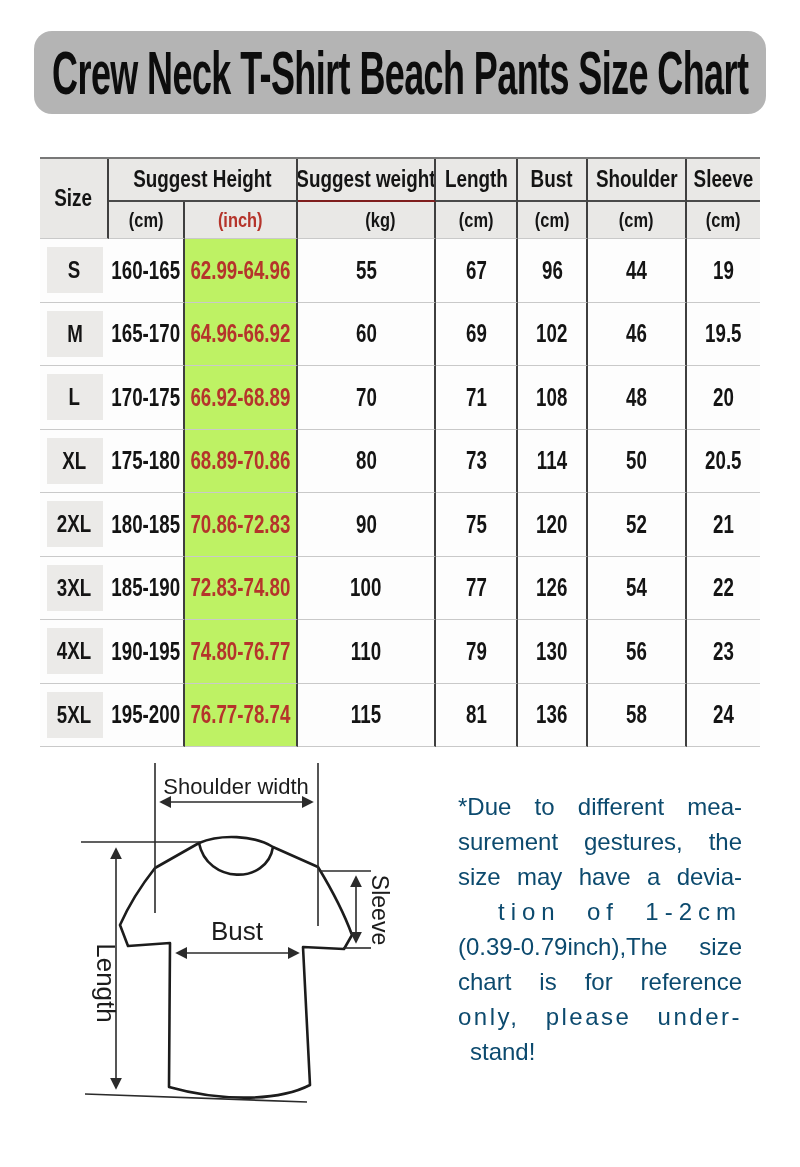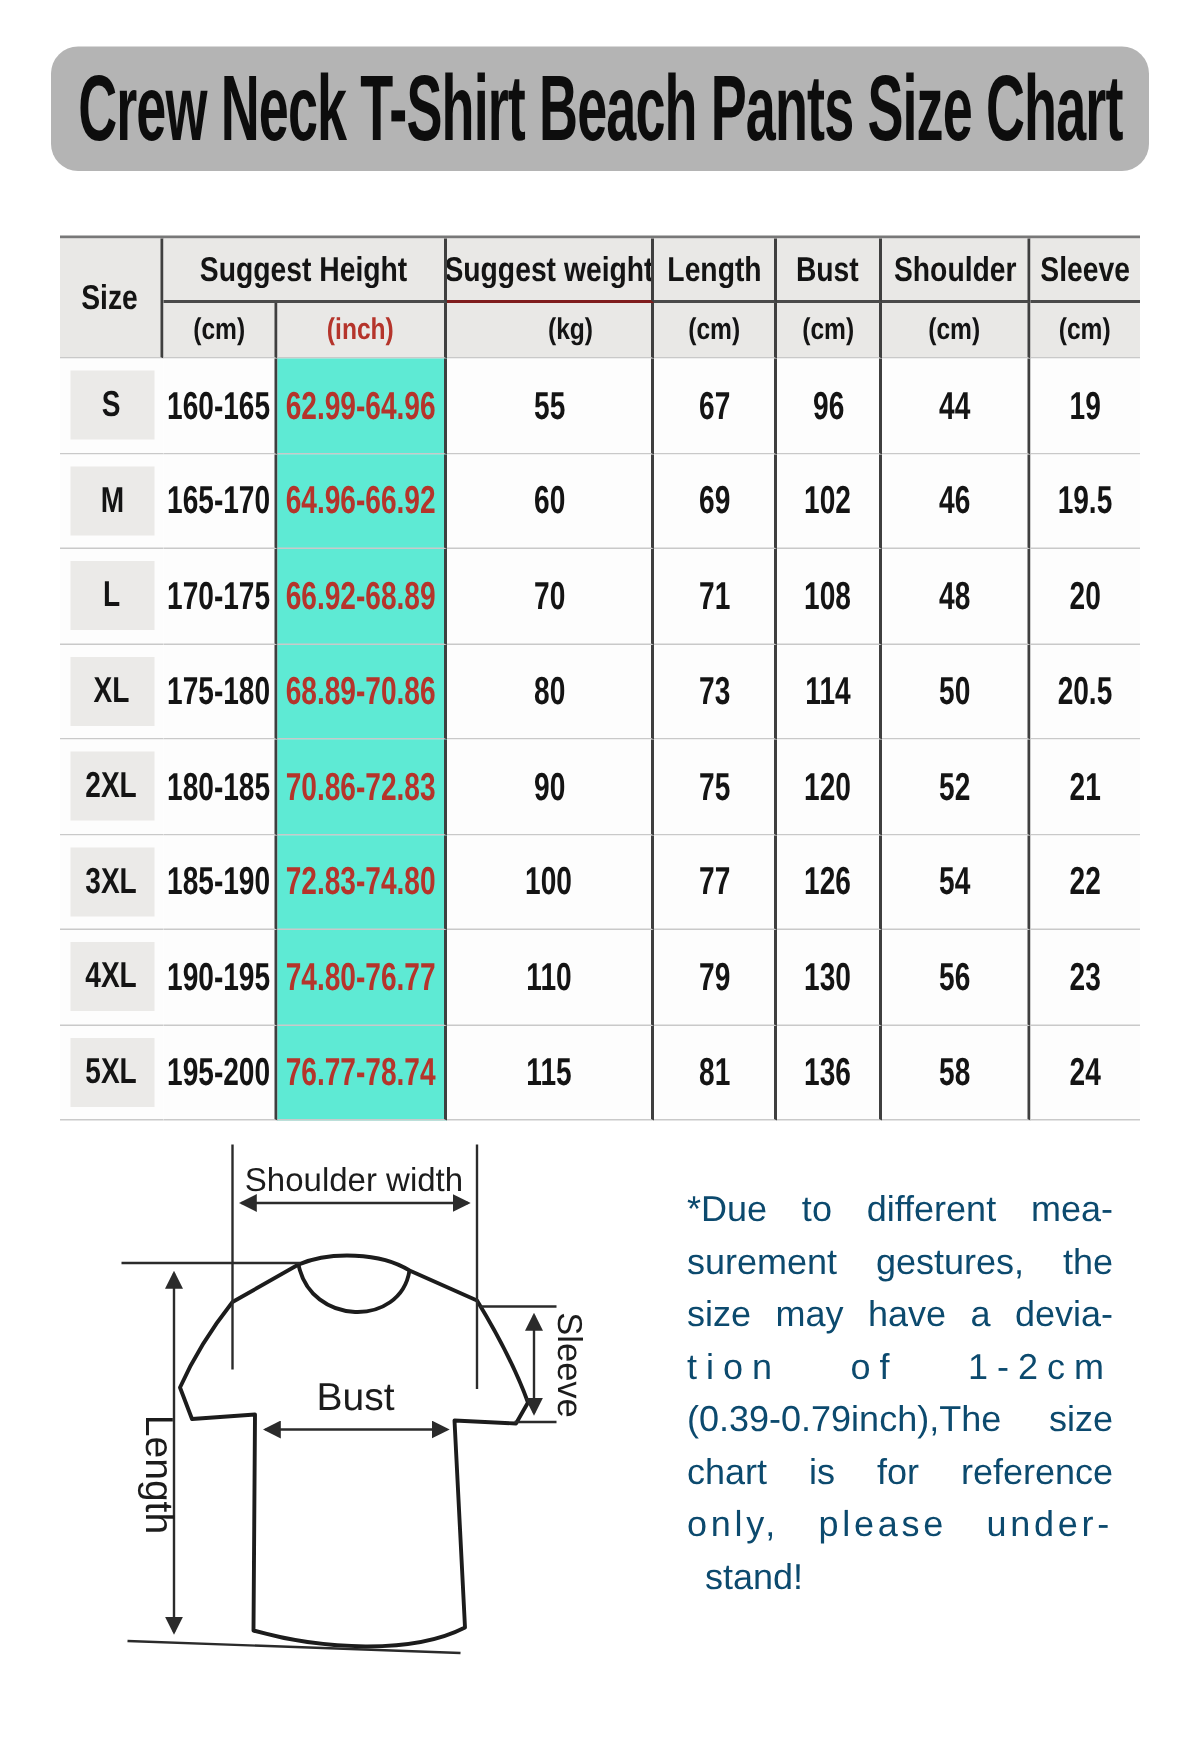--- a/index.html
+++ b/index.html
@@ -43,39 +43,39 @@
   .h-bust     { grid-area:1/6/2/7; border-right:2px solid #3f3f3f; border-bottom:2px solid #4a4a4a; }
   .h-shoulder { grid-area:1/7/2/8; border-right:2px solid #3f3f3f; border-bottom:2px solid #4a4a4a; }
   .h-sleeve   { grid-area:1/8/2/9; border-bottom:2px solid #4a4a4a; }
   .u { border-bottom:1px solid #c9c9c9; }
   .u2{ grid-area:2/2/3/3; } .u3{ grid-area:2/3/3/4; } .u4{ grid-area:2/4/3/5;padding-left:28px; }
   .u5{ grid-area:2/5/3/6; } .u6{ grid-area:2/6/3/7; } .u7{ grid-area:2/7/3/8; } .u8{ grid-area:2/8/3/9; }
   .u2,.u3,.u4,.u5,.u6,.u7 { border-right:2px solid #3f3f3f; }
 
   .td { background:#fdfdfd; border-bottom:1px solid #c9c9c9; }
   .td.vline { border-right:2px solid #3f3f3f; }
-  .td.inchbg { background:#5eead4; }
+  .td.inchbg { background:#bef264; }
   .red { color:#b5342b; }
   .chip {
     background:#ebeae8; width:56px; height:46px;
     display:flex; align-items:center; justify-content:center;
   }
 
   
   .diagram { position:absolute; left:40px; top:750px; width:400px; height:420px; }
   .diagram text { font-family:"Liberation Sans", sans-serif; fill:#1c1c1c; }
 
   
   .disclaimer {
     position:absolute; left:458px; top:789px; width:284px;
     font-size:24px; line-height:35px; color:#0c4a6e;
   }
   .disc-line { text-align:justify; text-align-last:justify; white-space:nowrap; }
   .disc-line.last { text-align-last:left;margin-left:12px; }
-  .ls-wide { letter-spacing:6px; }
+  .ls-wide { letter-spacing:6px;margin-left:40px; }
   .ls-med  { letter-spacing:2.5px; }
 </style>
 </head>
 <body>
 
 <div class="page">
 
   <div class="title-bar">
     <span class="title-text">Crew Neck T-Shirt Beach Pants Size Chart</span>
   </div>

